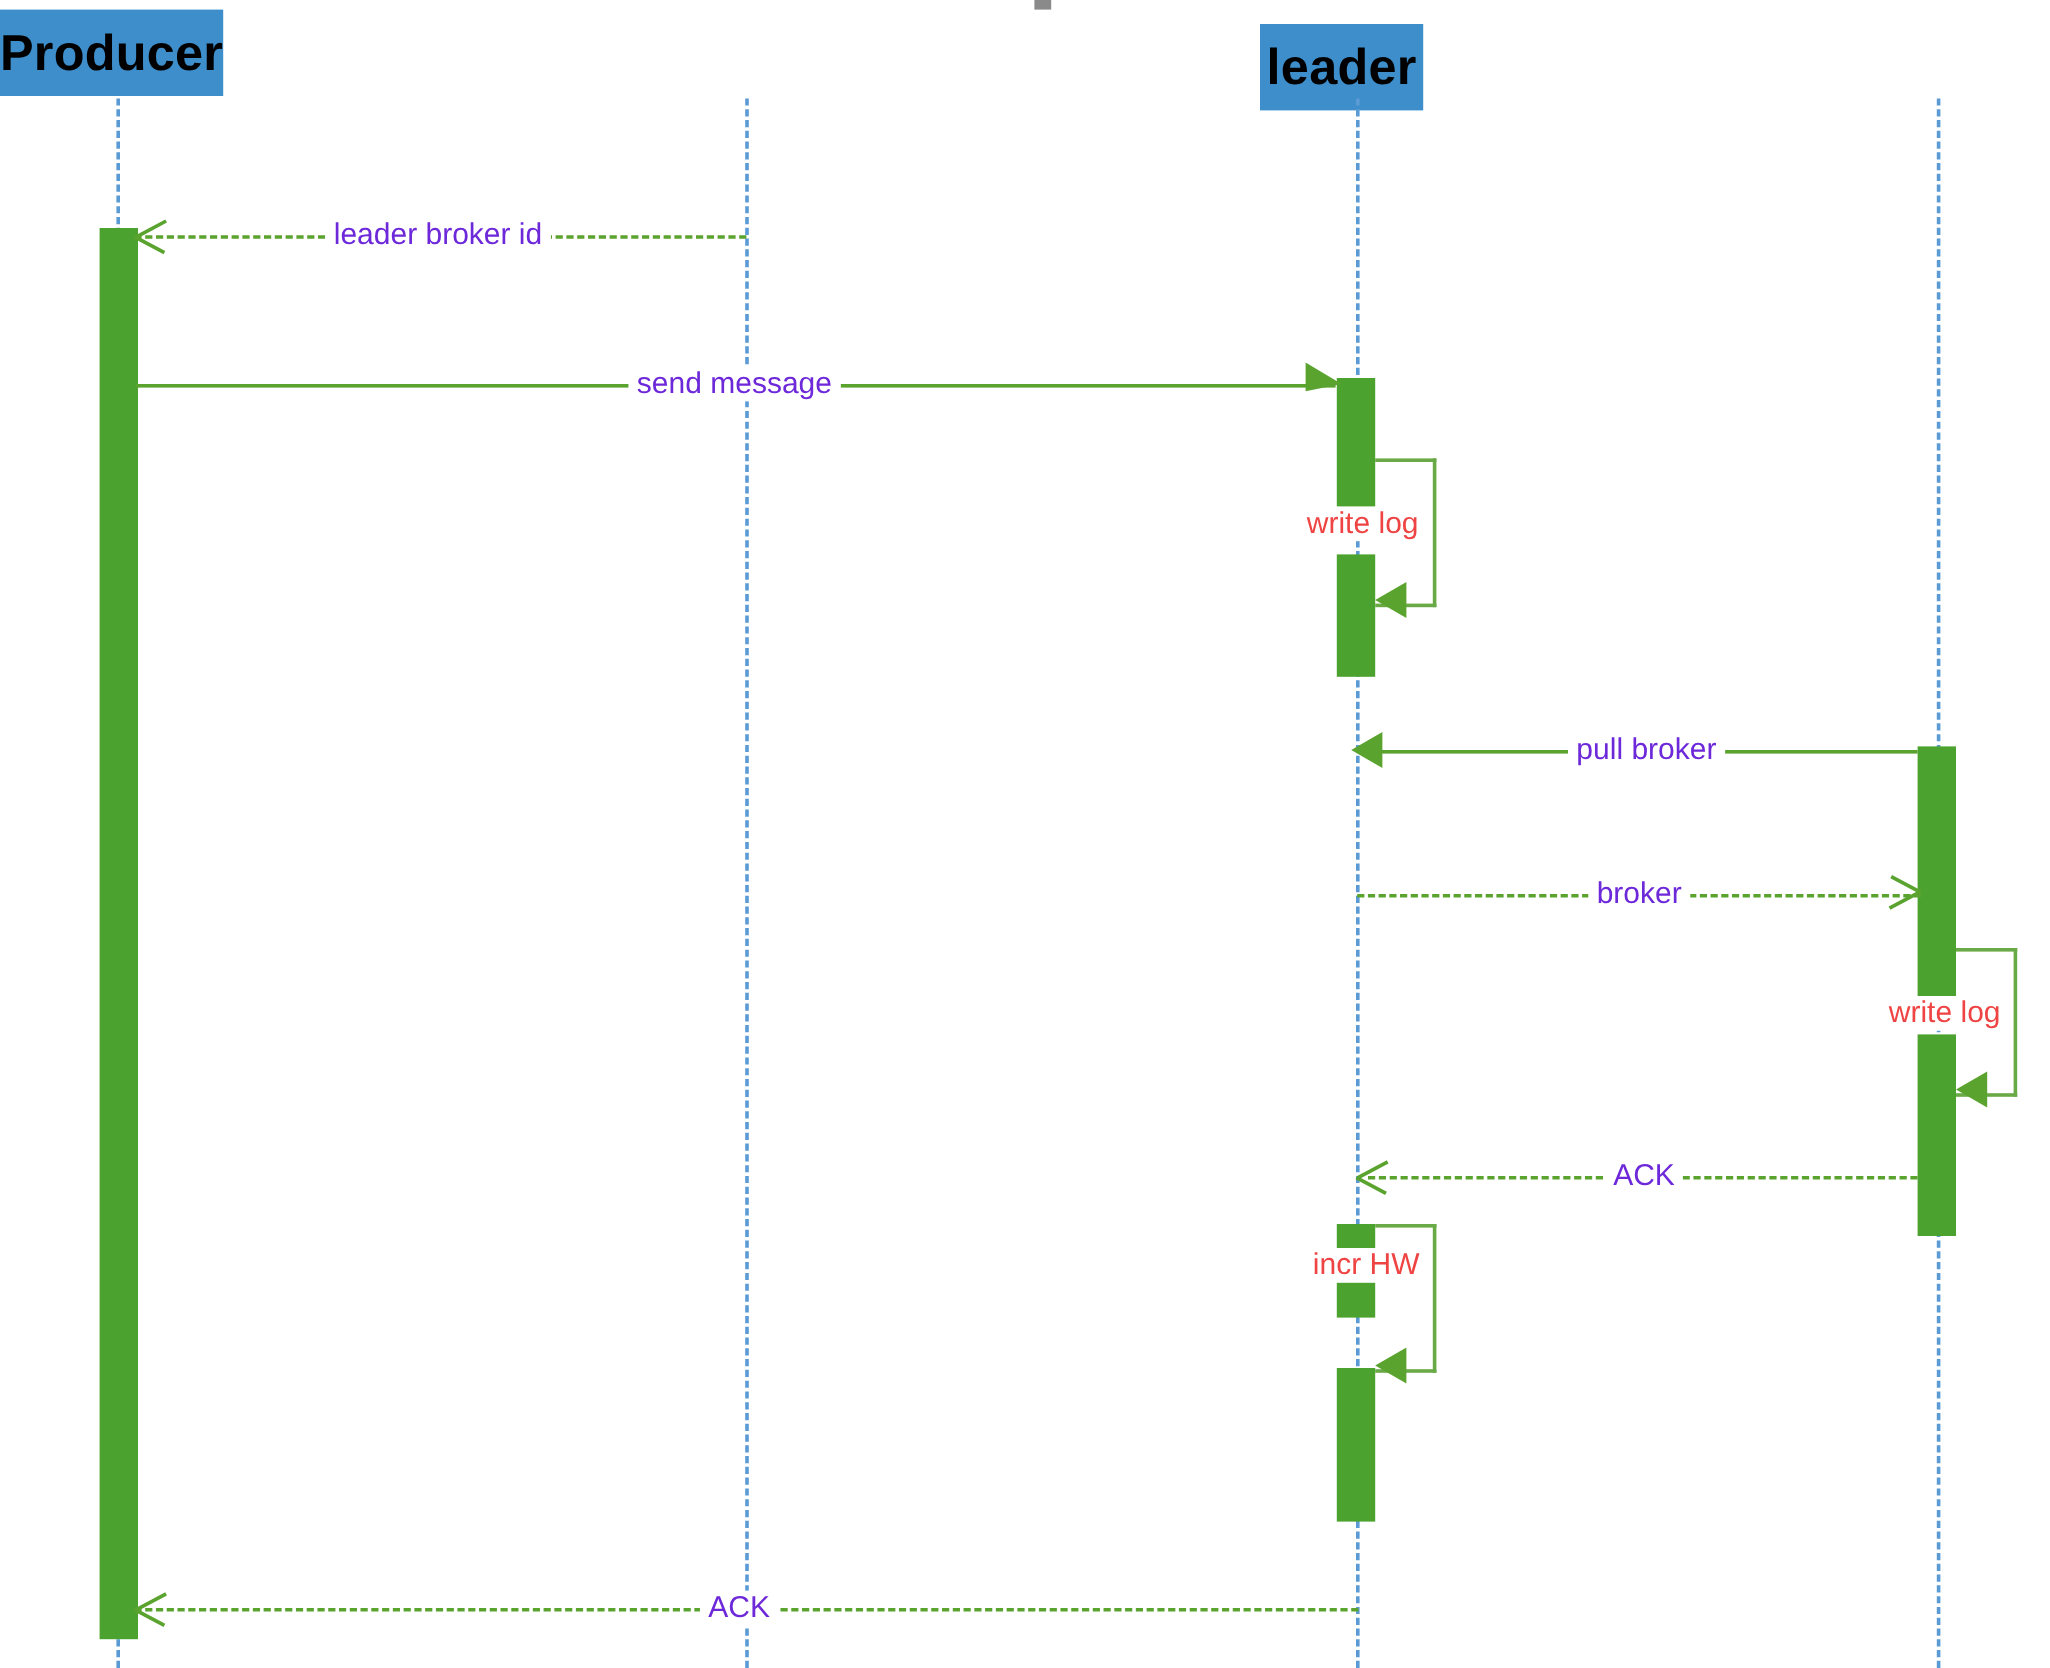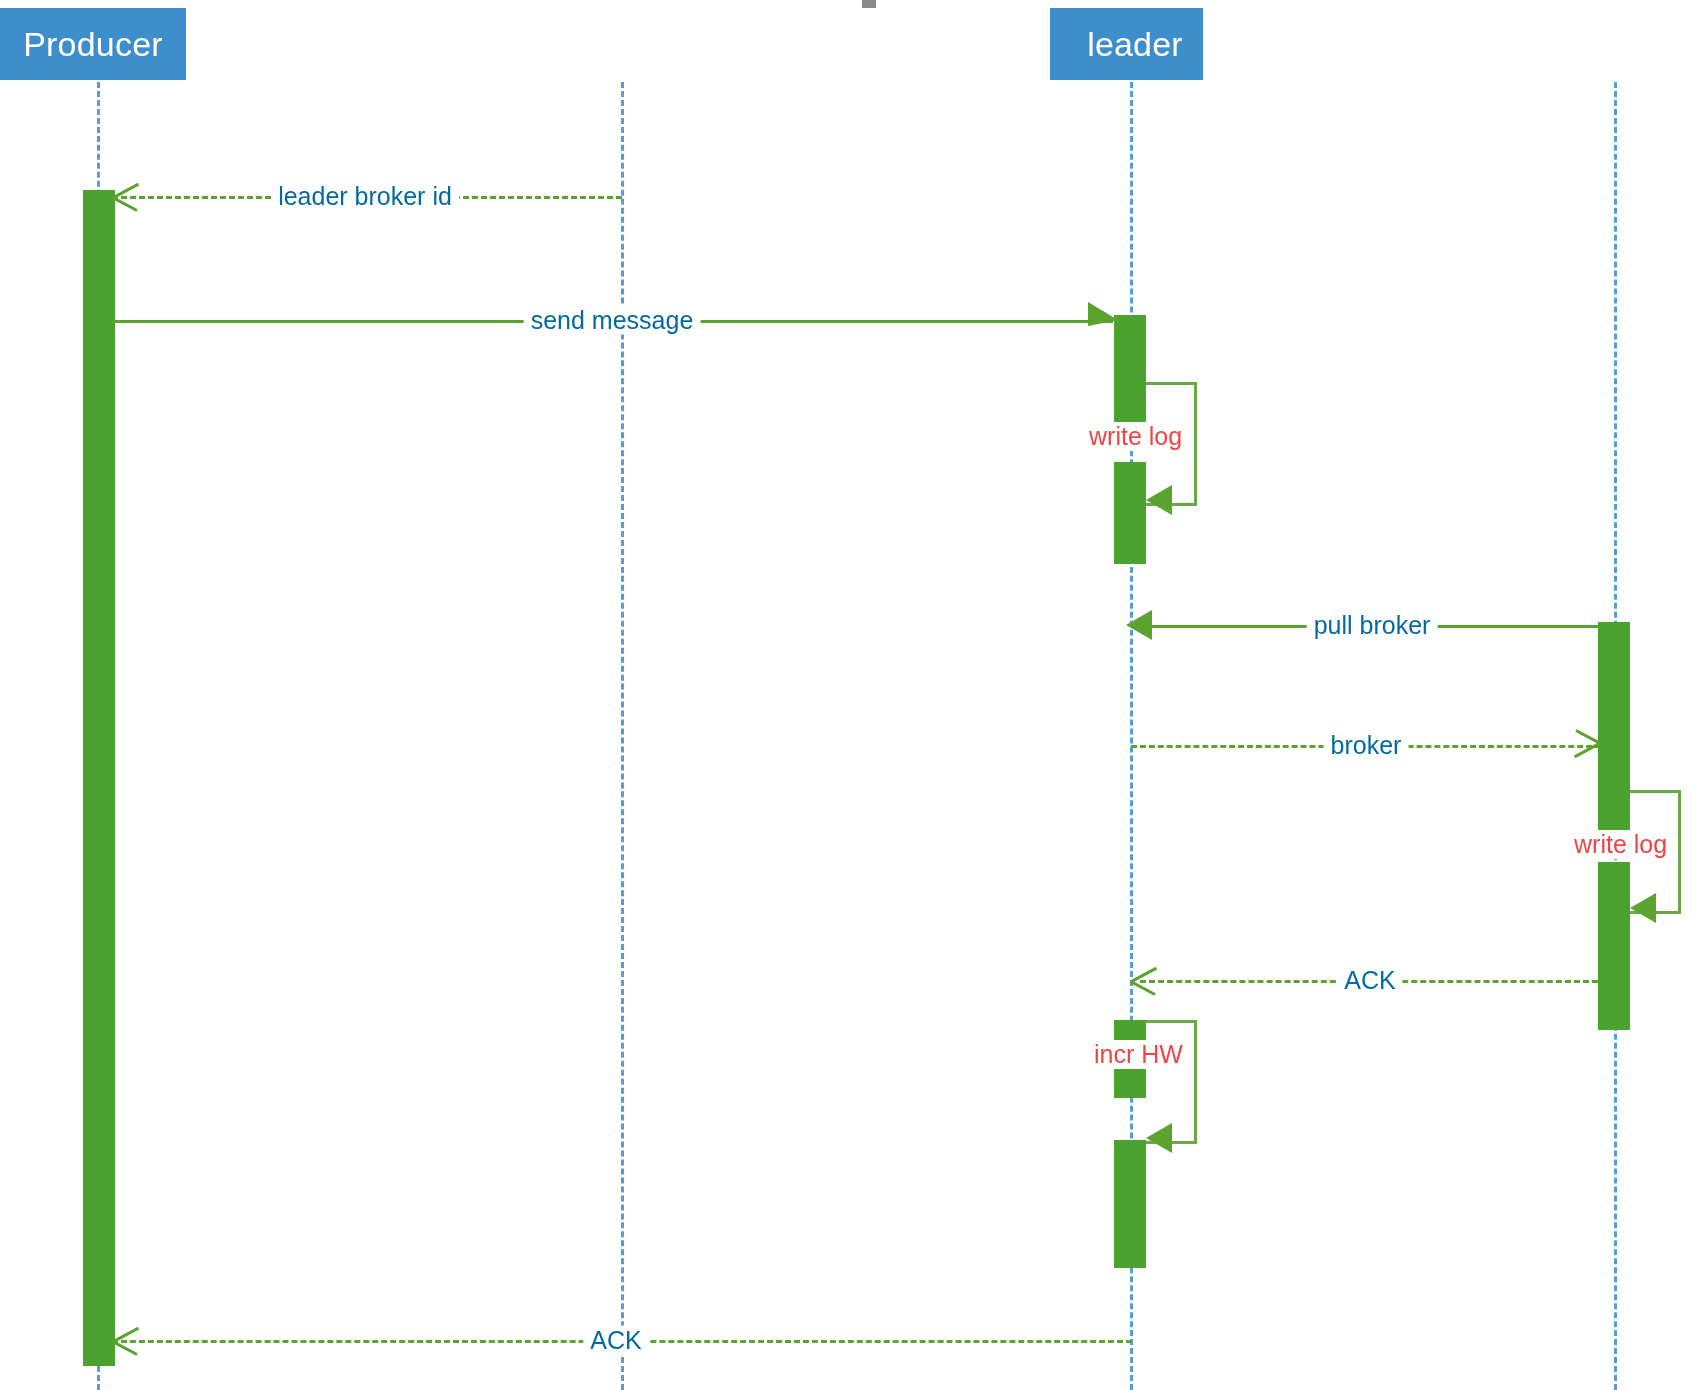--- a/index.html
+++ b/index.html
@@ -1,30 +1,30 @@
 <!DOCTYPE html>
 <html><head>
 <meta charset="utf-8">
 <style>
   html,body{margin:0;padding:0;background:#ffffff;}
   body{font-family:"Liberation Sans",sans-serif;}
   #stage{position:relative;width:1708px;height:1390px;background:#fff;overflow:hidden;}
 
   .pbox{position:absolute;background:#3d8ecb;display:flex;align-items:center;justify-content:center;}
-  .pbox span{color:#ffffff;font-weight:normal;font-size:34px;letter-spacing:.2px;white-space:nowrap;}
+  .pbox span{color:#000000;font-weight:bold;font-size:42px;letter-spacing:.2px;white-space:nowrap;}
 
   .lifeline{position:absolute;width:0;border-left:3px dashed #5b9bd5;}
 
   .activation{position:absolute;background:#4ca22e;width:32px;}
 
   .msg{position:absolute;height:0;}
   .msg.solid{border-top:3px solid #5aa32e;}
   .msg.dashed{border-top:3px dashed #5aa32e;}
 
-  .mlabel{position:absolute;font-size:25px;color:#0369a1;background:#ffffff;padding:0 7px;white-space:nowrap;transform:translate(-50%,-50%);}
+  .mlabel{position:absolute;font-size:25px;color:#6d28d9;background:#ffffff;padding:0 7px;white-space:nowrap;transform:translate(-50%,-50%);}
 
   
   .ah{position:absolute;width:0;height:0;}
   .ah i{position:absolute;display:block;width:28px;height:0;border-top:3px solid #5aa32e;transform-origin:0 0;}
   .ah.left i.a{transform:rotate(28deg);}
   .ah.left i.b{transform:rotate(-28deg);}
   .ah.right i.a{transform:rotate(152deg);}
   .ah.right i.b{transform:rotate(208deg);}
 
   
@@ -41,21 +41,21 @@
 </head>
 <body>
 
 <div id="stage">
 
   <div class="tick" style="left:862px;top:0px;width:14px;height:8px;"></div>
 
   <div class="pbox" style="left:0px;top:8px;width:186px;height:72px;">
     <span>Producer</span>
   </div>
-  <div class="pbox" style="left:1050px;top:8px;width:136px;height:72px;padding-left:17px;">
+  <div class="pbox" style="left:1050px;top:20px;width:136px;height:72px;">
     <span>leader</span>
   </div>
 
   <div class="lifeline" style="left:97px;top:82px;height:1308px;"></div>
   <div class="lifeline" style="left:621px;top:82px;height:1308px;"></div>
   <div class="lifeline" style="left:1130px;top:82px;height:1308px;"></div>
   <div class="lifeline" style="left:1614px;top:82px;height:1308px;"></div>
 
   <div class="activation" style="left:83px;top:190px;height:1176px;"></div>
 

